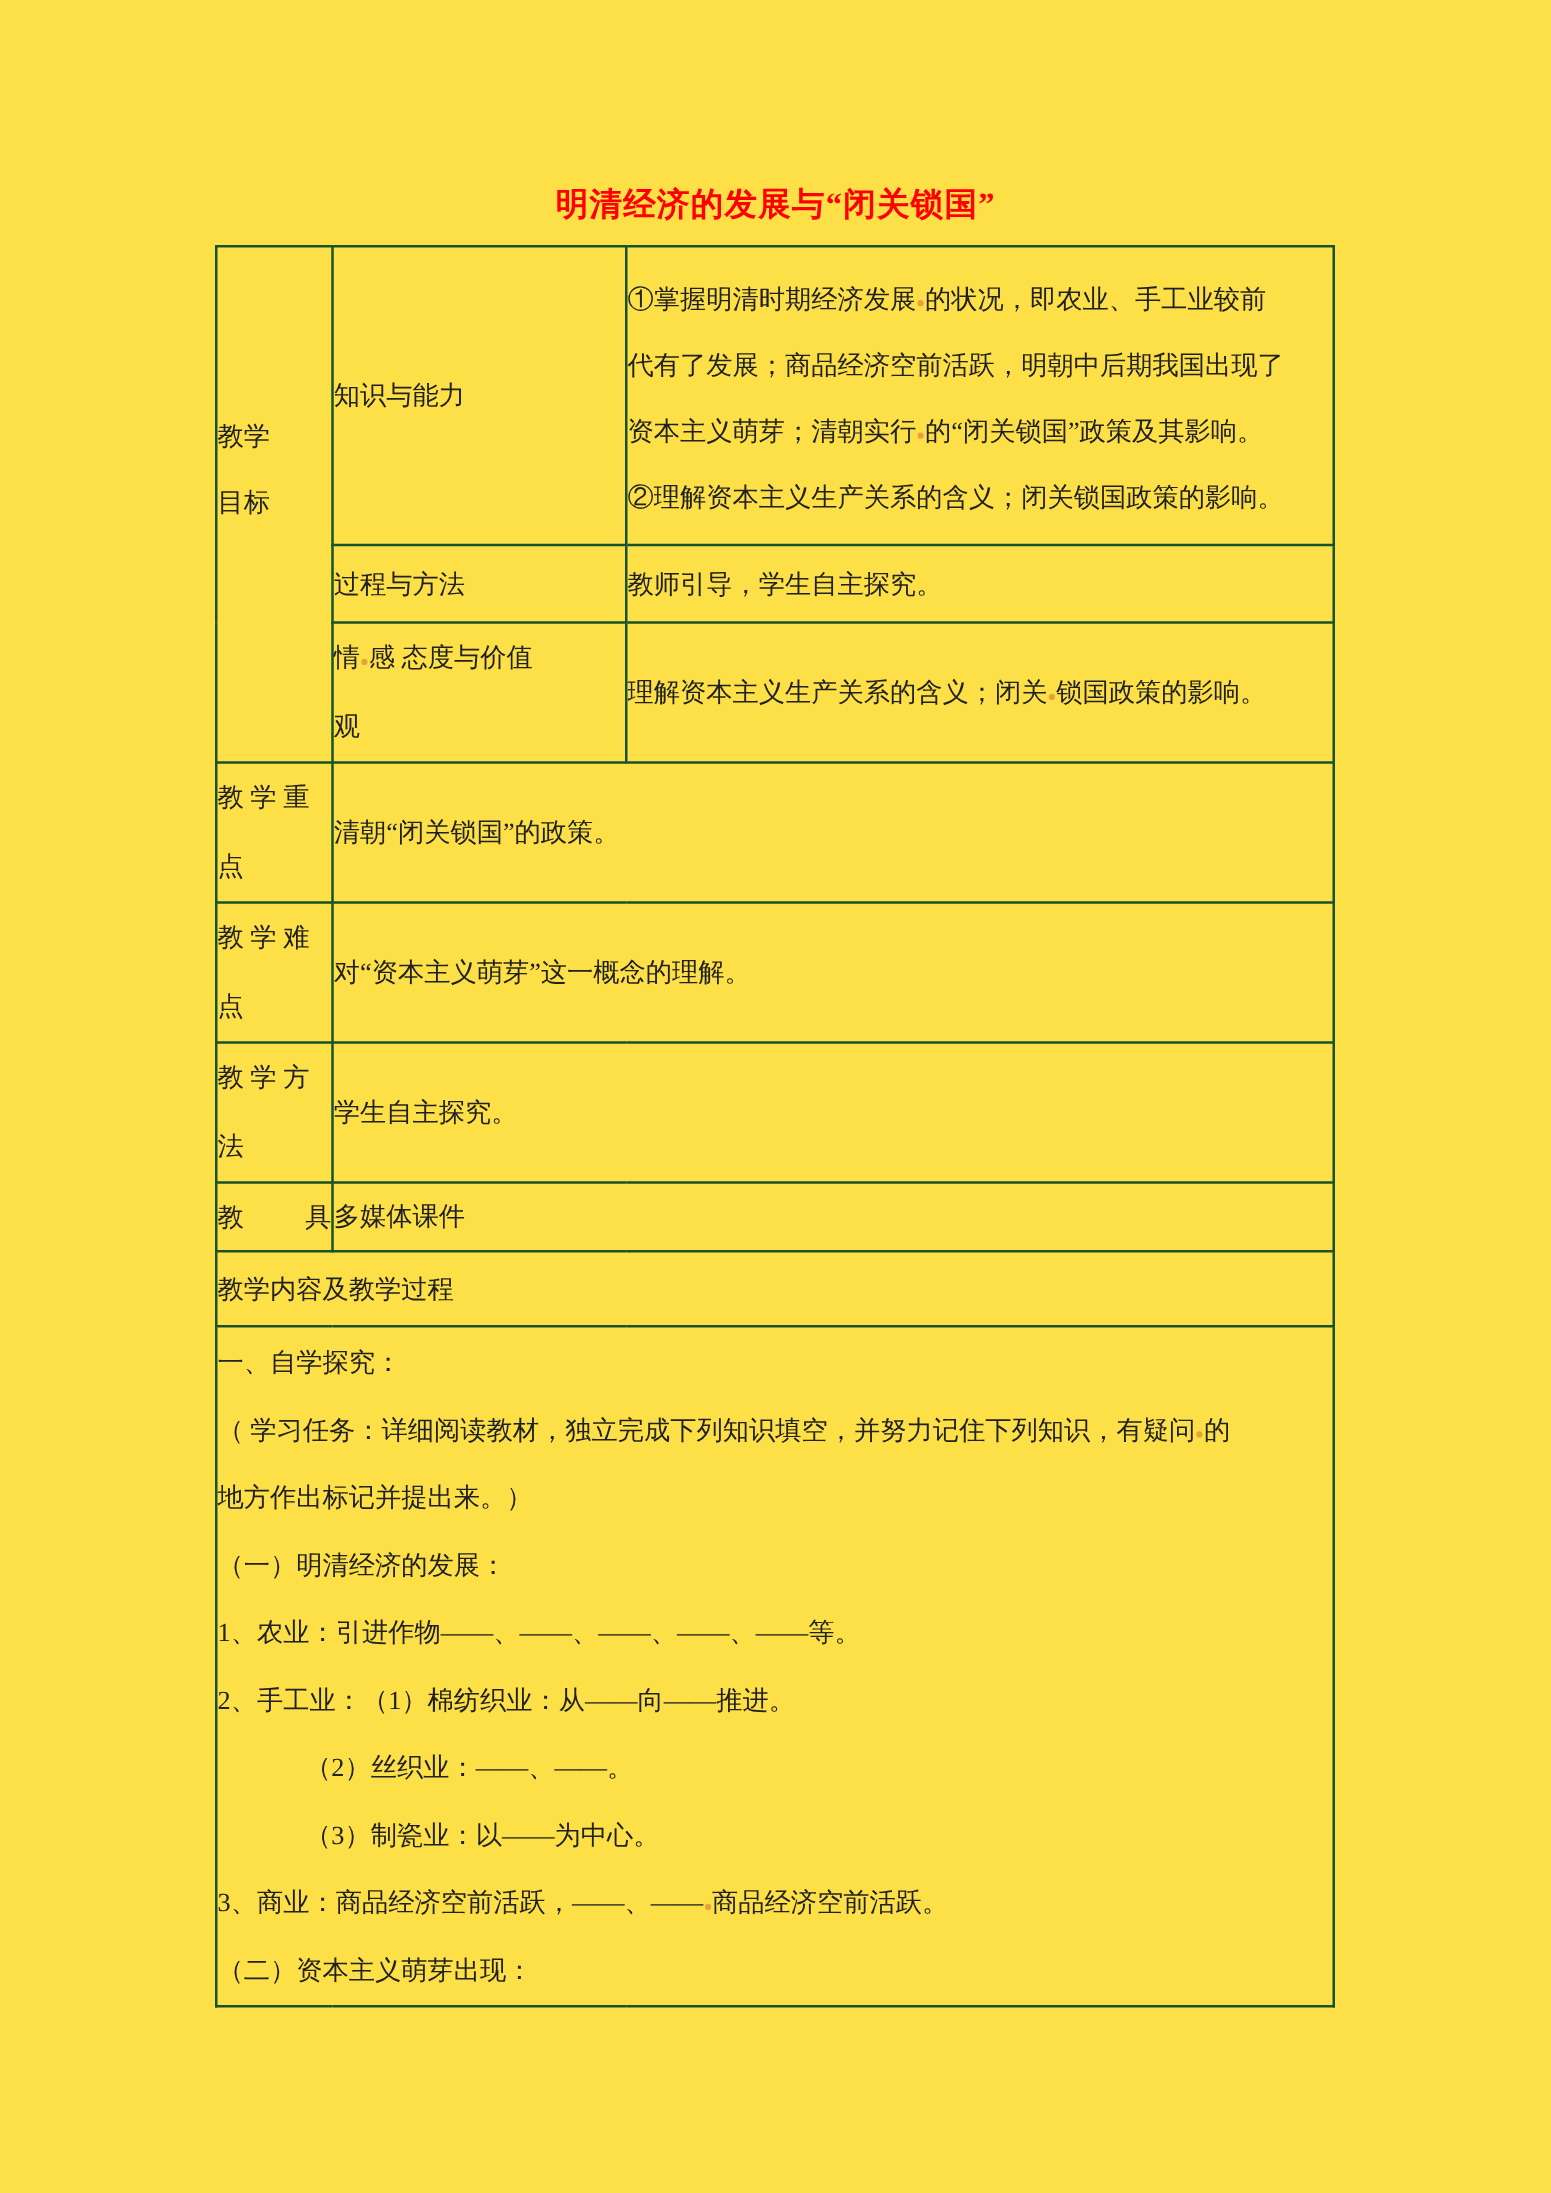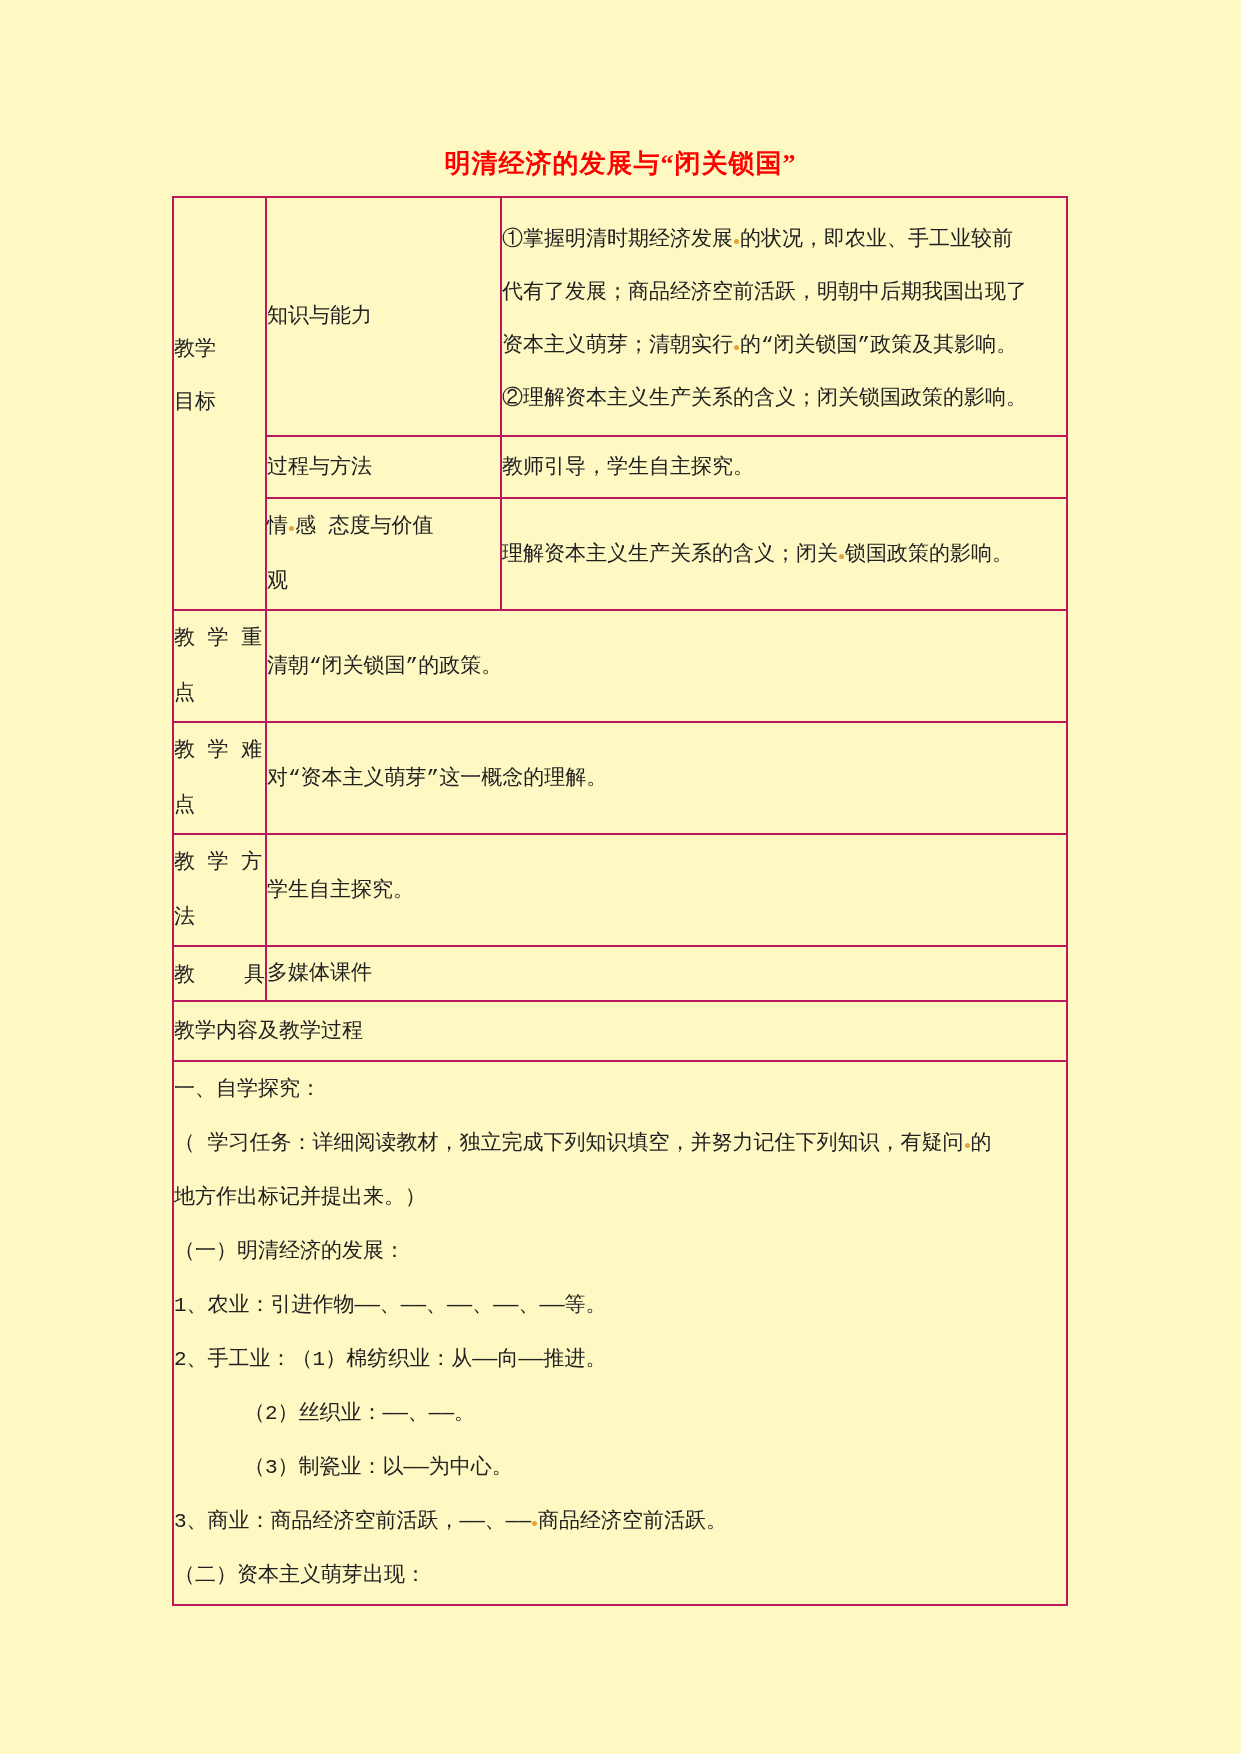--- a/index.html
+++ b/index.html
@@ -2,34 +2,34 @@
 <html><head>
 <meta charset="utf-8">
 <style>
   * { margin:0; padding:0; box-sizing:border-box; }
   html,body { background:#ffffff; }
   body {
     width:1241px; height:1754px;
     font-family:"Liberation Serif","DejaVu Serif",serif;
     color:#212121;
   }
-  .page { position:relative; width:1241px; height:1754px; background:#fef9c3; overflow:hidden; }
+  .page { position:relative; width:1241px; height:1754px; background:#fde047; overflow:hidden; }
 
   .doc-title {
     position:absolute; top:146px; left:0; width:100%;
     text-align:center; font-size:26px; font-weight:bold;
     color:#ff0000; letter-spacing:1px;
   }
 
   table.plan {
     position:absolute; left:172px; top:196px;
     width:894px; border-collapse:collapse; table-layout:fixed;
     font-size:21px; color:#212121;
   }
-  table.plan td { border:2px solid #be185d; vertical-align:middle; padding:0; overflow:visible;font-family:Liberation Mono, monospace; }
+  table.plan td { border:2px solid #14532d; vertical-align:middle; padding:0; overflow:visible; }
 
   col.c1 { width:93px; } col.c2 { width:235px; } col.c3 { width:566px; }
 
   tr.hr1 { height:239px; } tr.hr2 { height:62px; }  tr.hr3 { height:108px; }
   tr.hr4 { height:108px; } tr.hr5 { height:112px;margin-top:32px; } tr.hr6 { height:110px; }
   tr.hr7 { height:53px; }  tr.hr8 { height:60px; }  tr.hr9 { height:544px; }
 
   .ln { line-height:53px; white-space:nowrap; }
 
   td.goal-cell { text-align:left; padding-left:11px; }

